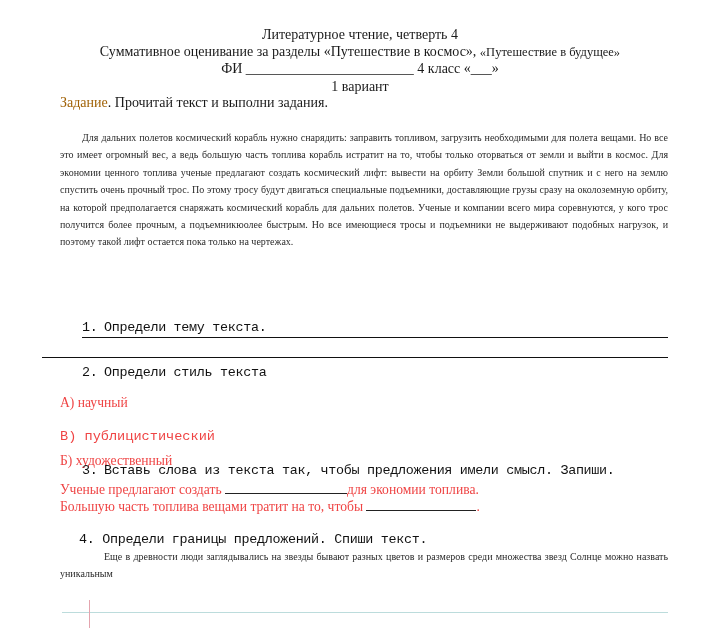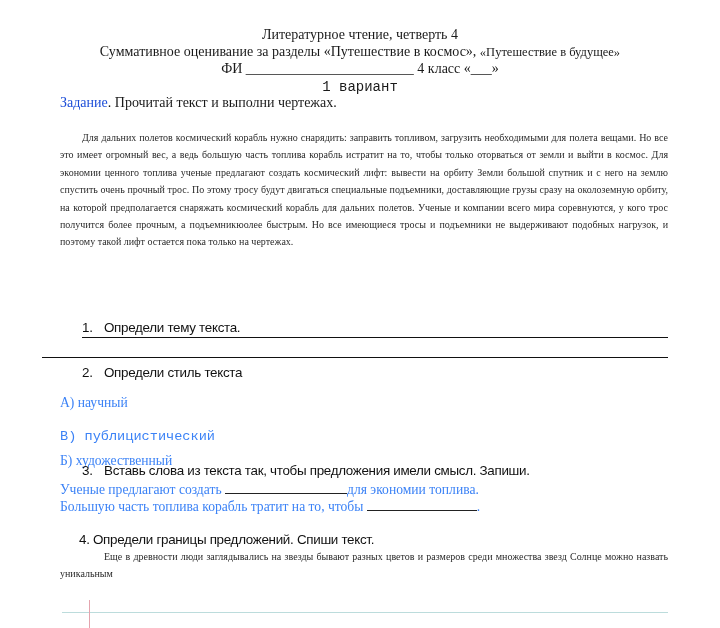--- a/index.html
+++ b/index.html
@@ -24,49 +24,49 @@
       line-height: 18px;
       white-space: nowrap;
     }
     .small { font-size: 12.5px; }
     .abs {
       position: absolute;
       white-space: nowrap;
       font-size: 14px;
       line-height: 18px;
     }
-    .red { color: #1d4ed8; margin-top: 20px; }
+    .red { color: #a16207; margin-top: 20px; }
     .para {
       position: absolute;
       left: 60px;
       width: 608px;
       font-size: 10px;
       line-height: 17.4px;
       text-align: justify;
       text-indent: 22px;
       color: #2a2a2a;
     }
     .hr {
       position: absolute;
       height: 0;
       border-top: 1.6px solid #111;
     }
     .q {
-      font-family: Liberation Sans, sans-serif;
+      font-family: Liberation Mono, monospace;
       font-size: 13.4px;
       letter-spacing: -0.3px;
       color: #111;
     }
     .qnum { display: inline-block; width: 22px; }
     .opt {
       position: absolute;
       left: 60px;
       font-size: 13.6px;
       line-height: 17px;
-      color: #3b82f6;
+      color: #ef4444;
       white-space: nowrap;
     }
     .blank {
       display: inline-block;
       border-bottom: 1px solid #222;
       height: 12px;
       vertical-align: baseline;
     }
     .page-bottom {
       position: absolute;
@@ -89,24 +89,24 @@
 
 <div class="center" style="top:26px;">Литературное чтение, четверть 4</div>
 <div class="center" style="top:43px;text-align:center;">
   <span>Суммативное оценивание за разделы «Путешествие в космос», </span><span class="small">«Путешествие в будущее»</span>
 </div>
 <div class="center" style="top:60px;">
   <span>ФИ</span>
   <span>________________________</span>
   <span>4 класс «___»</span>
 </div>
-<div class="center" style="top:78px;font-family:Liberation Mono, monospace;">1 вариант</div>
+<div class="center" style="top:78px;">1 вариант</div>
 
 <div class="abs" style="left:60px; top:94px;">
-  <span class="red">Задание</span><span>. Прочитай  текст и выполни чертежах.</span>
+  <span class="red">Задание</span><span>. Прочитай  текст и выполни задания.</span>
 </div>
 
 <div class="para" style="top:129px;">Для дальних полетов космический корабль нужно снарядить: заправить топливом, загрузить необходимыми для полета вещами. Но все это имеет огромный вес, а ведь большую часть топлива корабль истратит на то, чтобы только оторваться от земли и выйти в космос. Для экономии ценного топлива ученые предлагают создать космический лифт: вывести  на орбиту Земли большой спутник и с него на землю спустить очень прочный трос. По этому тросу будут двигаться специальные подъемники, доставляющие грузы сразу на околоземную орбиту, на которой предполагается снаряжать космический корабль для дальних полетов. Ученые и компании всего мира соревнуются, у кого трос получится более прочным, а подъемникюолее быстрым. Но все имеющиеся тросы и подъемники не выдерживают подобных нагрузок, и поэтому такой лифт остается пока только на чертежах.</div>
 
 <div class="abs q" style="left:82px; top:319px;">
   <span class="qnum">1.</span><span>Определи тему текста.</span>
 </div>
 <div class="hr" style="left:82px; width:586px; top:337px;"></div>
 <div class="hr" style="left:42px; width:626px; top:357px;"></div>
 
@@ -117,21 +117,21 @@
 <div class="opt" style="top:411px;margin-top:41px;">Б) художественный</div>
 <div class="opt" style="top:428px;font-family:Liberation Mono, monospace;">В) публицистический</div>
 
 <div class="abs q" style="left:82px; top:462px;">
   <span class="qnum">3.</span><span>Вставь слова из текста так, чтобы предложения имели смысл. Запиши.</span>
 </div>
 <div class="opt" style="top:481px;">
   <span>Ученые предлагают создать </span><span class="blank" style="width:122px;"></span><span>для экономии топлива.</span>
 </div>
 <div class="opt" style="top:498px;">
-  <span>Большую часть топлива корабль тратит на то, чтобы </span><span class="blank" style="width:110px;"></span><span>.</span>
+  <span>Большую часть топлива вещами тратит на то, чтобы </span><span class="blank" style="width:110px;"></span><span>.</span>
 </div>
 
 <div class="abs q" style="left:60px; top:531px;margin-left:19px;">
   <span>4.</span> <span>Определи границы предложений. Спиши текст.</span>
 </div>
 <div class="para" style="top:548px; text-indent:44px;">Еще в древности люди заглядывались на звезды бывают разных цветов и размеров среди множества звезд Солнце можно назвать уникальным</div>
 
 <div class="page-bottom"></div>
 <div class="margin-mark"></div>
 

